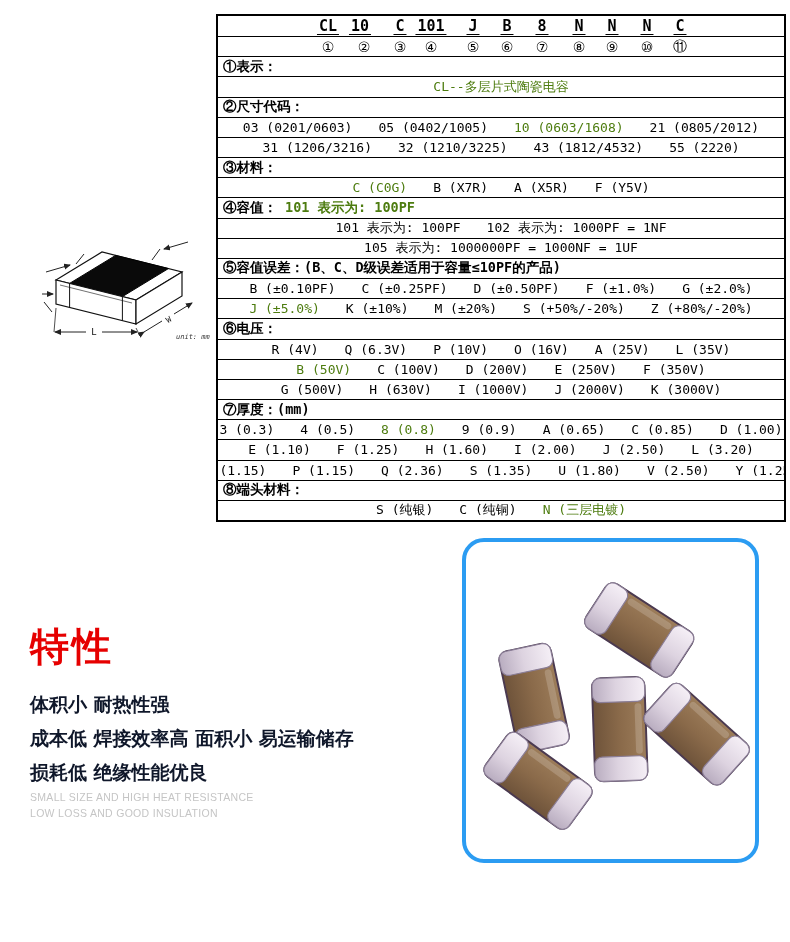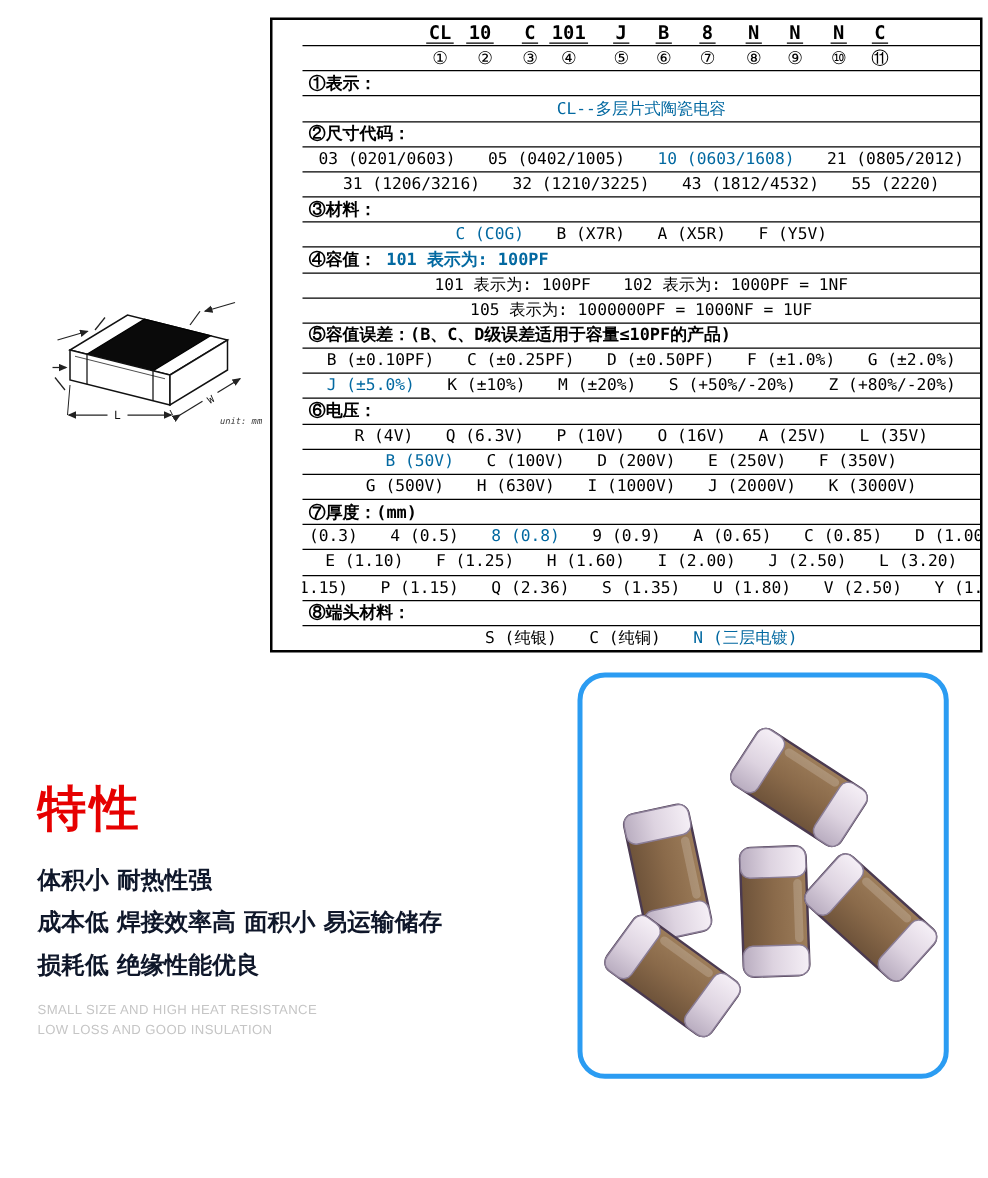--- a/index.html
+++ b/index.html
@@ -3,40 +3,40 @@
 <meta charset="utf-8">
 <style>
   html,body{margin:0;padding:0;background:#ffffff;}
   .canvas{position:relative;width:790px;height:942px;background:#ffffff;overflow:hidden;
           font-family:"DejaVu Sans","Liberation Sans",sans-serif;}
 
   
   .spec-table{position:absolute;left:216px;top:14px;width:570px;height:508px;
     border:2px solid #000;box-sizing:border-box;background:#fff;
     display:grid;grid-template-rows:repeat(25,1fr);
-    font-family:"DejaVu Sans Mono","Liberation Mono",monospace;color:#000;padding-left:24px;}
+    font-family:"DejaVu Sans Mono","Liberation Mono",monospace;color:#000;}
   .t-row{border-top:1px solid #000;display:flex;align-items:center;overflow:hidden;}
   .t-row:first-child{border-top:none;}
   .t-row.data{justify-content:center;gap:26px;font-size:13px;white-space:nowrap;}
   .t-row.header{padding-left:5px;font-weight:bold;font-size:13.5px;gap:8px;white-space:nowrap;align-items:center;}
   .t-row.code,.t-row.circles{position:relative;}
   .t-code{position:absolute;transform:translateX(-50%);font-weight:bold;font-size:15px;
           line-height:16px;border-bottom:1px solid #000;padding:0 2px;}
   .t-circ{position:absolute;transform:translateX(-50%);font-size:14px;
           font-family:"DejaVu Sans",sans-serif;}
-  .red{color:#0369a1;}
+  .red{color:#4d7c0f;}
 
   
   .chip-diagram{position:absolute;left:40px;top:202px;}
 
   
   .features{position:absolute;left:30px;top:620px;width:420px;}
   .features-title{font-size:39px;font-weight:bold;color:#e60000;letter-spacing:3px;}
   .features-cn{margin-top:13px;font-size:19px;font-weight:bold;color:#0f172a;line-height:34px;}
-  .features-en{margin-top:11px;font-size:10.5px;color:#c5c5c5;line-height:16px;
+  .features-en{font-size:10.5px;color:#c5c5c5;line-height:16px;
                font-family:"Liberation Sans",sans-serif;letter-spacing:0.3px;}
 
   
   .photo-box{position:absolute;left:462px;top:538px;width:297px;height:325px;
     border:4px solid #2b9cf2;border-radius:22px;box-sizing:border-box;
     background:#fff;overflow:hidden;}
   .photo-box svg{display:block;width:100%;height:100%;}
 </style>
 </head>
 <body>

